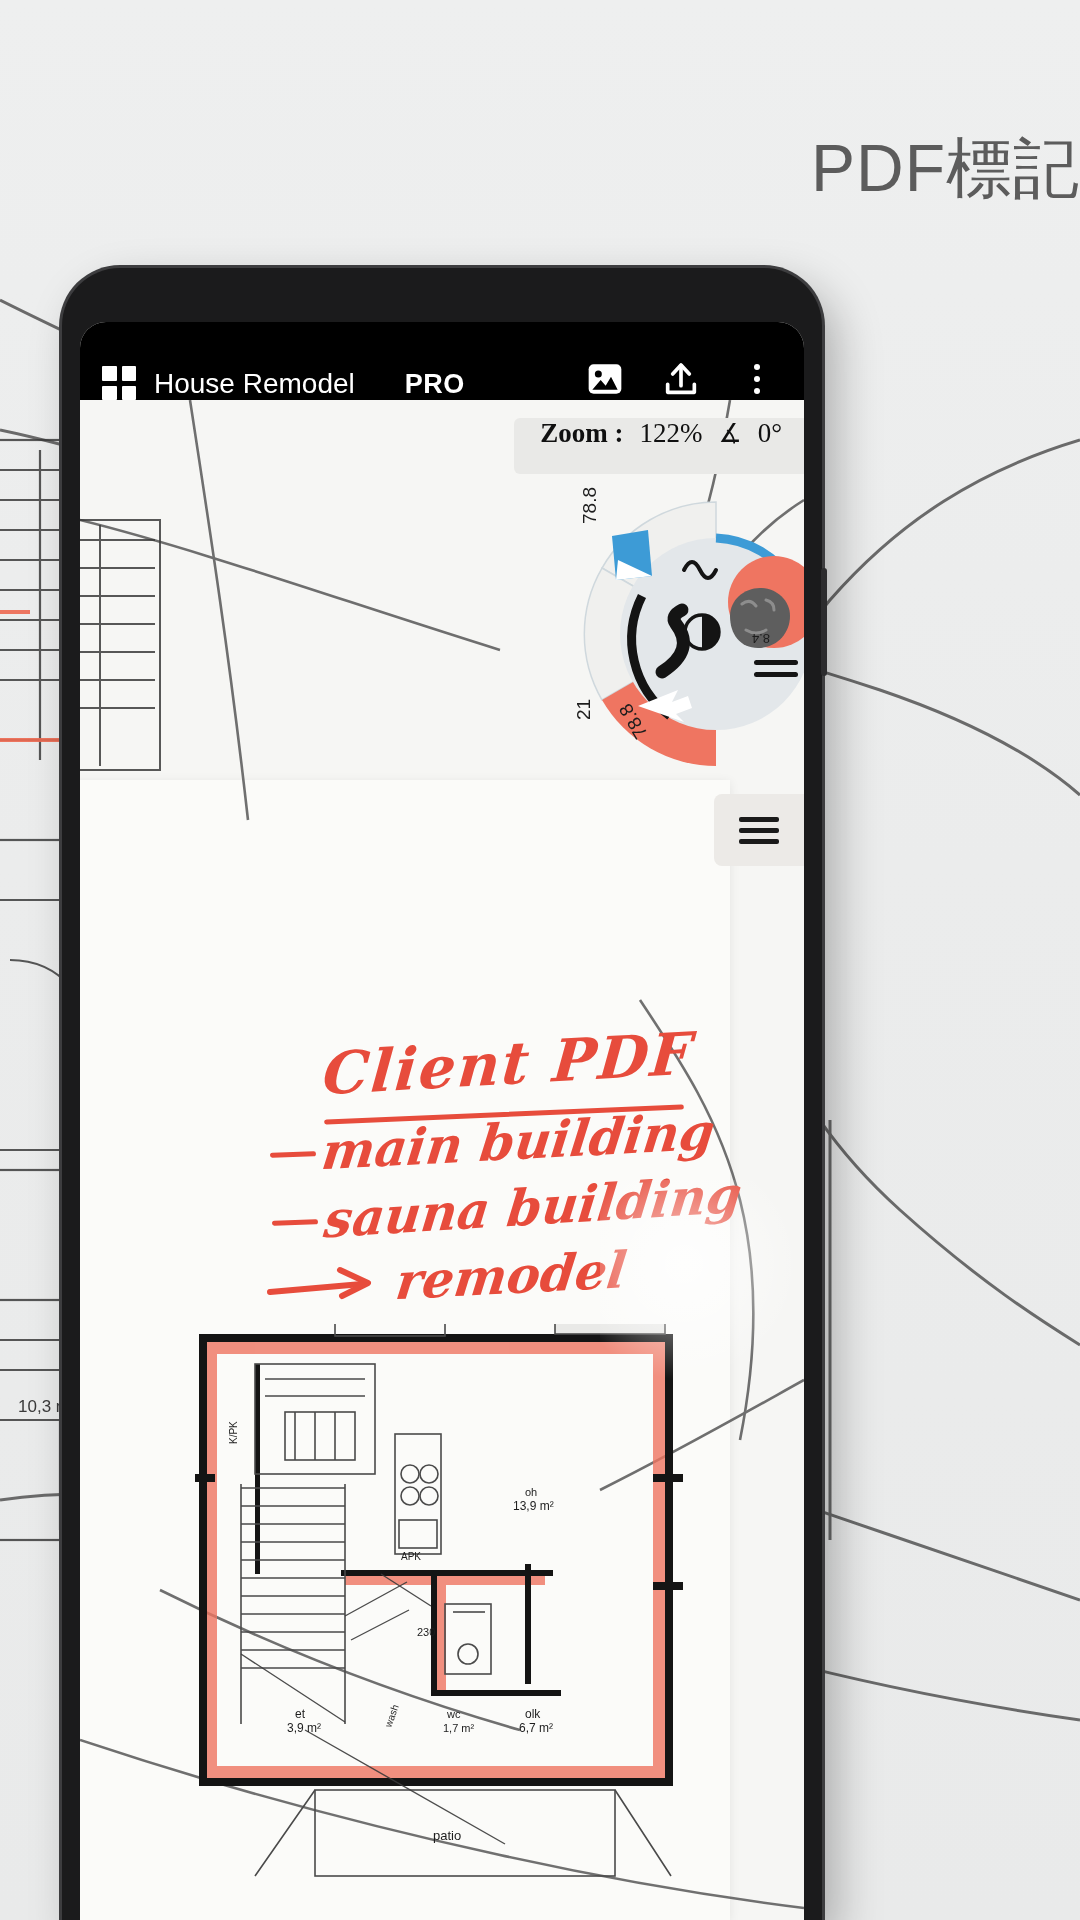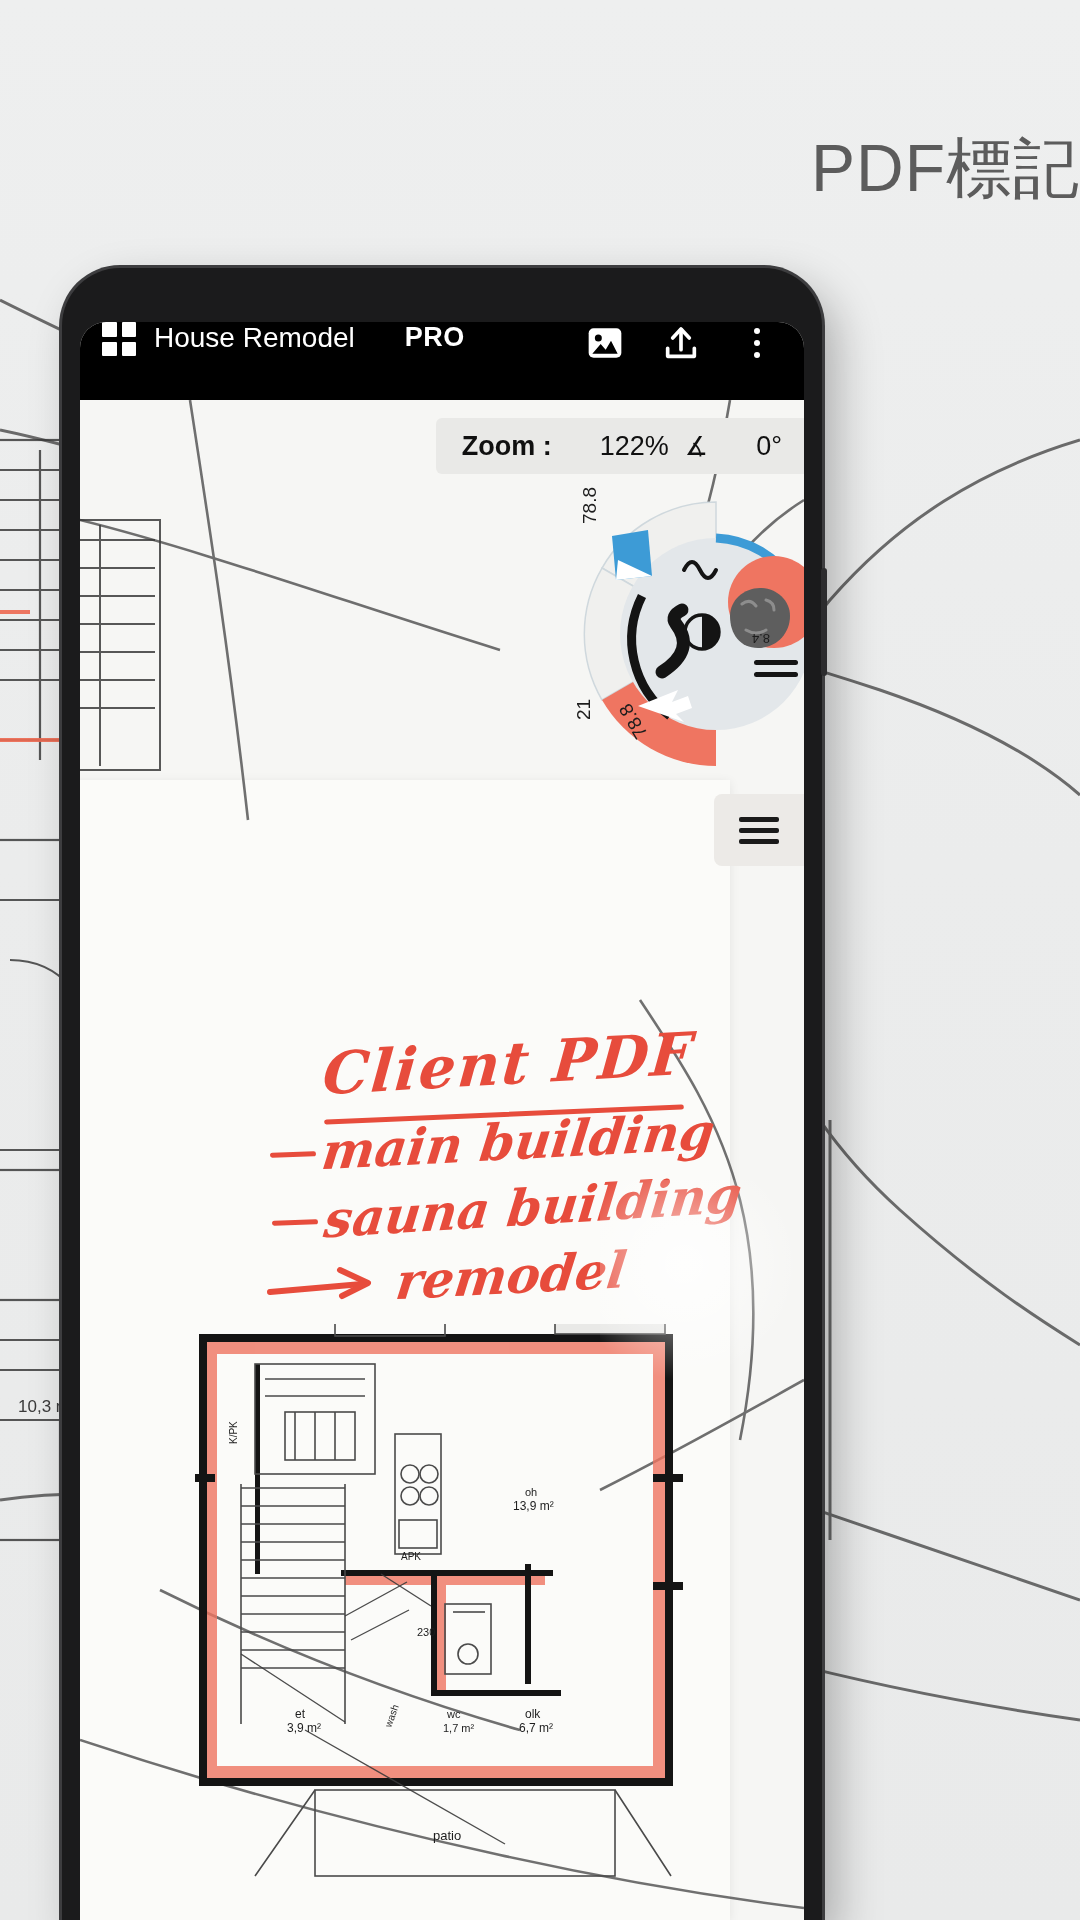--- a/index.html
+++ b/index.html
@@ -27,44 +27,44 @@
   }
   #phone-screen{
     position:absolute;left:18px;top:54px;width:724px;height:1601px;
     background:#f4f4f2;overflow:hidden;border-radius:26px 26px 0 0;
   }
   #side-btn{position:absolute;right:-5px;top:300px;width:6px;height:108px;
     background:#2c2c2e;border-radius:3px;}
   
   #appbar{
     position:absolute;left:0;top:0;width:724px;height:78px;background:#000;
-    display:flex;align-items:flex-start;color:#fff;
+    display:flex;align-items:flex-end;color:#fff;
   }
   #grid-icon{width:34px;height:34px;margin-left:22px;display:grid;
     grid-template-columns:1fr 1fr;grid-template-rows:1fr 1fr;gap:5px;}
   #grid-icon i{background:#fff;display:block;border-radius:1px;}
   #app-title{margin-left:18px;font-size:28px;font-weight:400;white-space:nowrap;}
   #pro-badge{margin-left:50px;font-size:27px;font-weight:bold;letter-spacing:.5px;}
   #bar-right{margin-left:auto;display:flex;align-items:center;gap:34px;
     margin-right:26px;}
   .barbtn{width:42px;height:42px;display:flex;align-items:center;justify-content:center;}
   #kebab{display:flex;flex-direction:column;gap:6px;align-items:center;}
   #kebab i{width:6px;height:6px;background:#fff;border-radius:50%;display:block;}
   
   #canvas{position:absolute;left:0;top:78px;width:724px;height:1523px;
     background:#f6f6f4;overflow:hidden;}
   .paper{position:absolute;background:#fbfbf9;}
   
   #zoom-pill{
     position:absolute;right:0;top:18px;height:56px;padding:0 22px 0 26px;
-    background:#e9e9e7;display:flex;align-items:center;gap:16px;
-    border-radius:6px 0 0 6px;font-size:27px;color:#101010;
+    background:#e9e9e7;display:flex;gap:16px;
+    border-radius:6px 0 0 6px;font-size:27px;color:#101010;font-family:Liberation Serif, serif;
   }
   #zoom-pill .lbl{font-weight:bold;}
-  #zoom-pill .val{font-weight:400;margin-left:32px;}
+  #zoom-pill .val{font-weight:400;}
   #ang-icon{font-size:26px;}
   
   #radial{position:absolute;right:-62px;top:84px;width:300px;height:300px;}
   #radial svg{position:absolute;inset:0;}
   .rl{font-size:19px;fill:#1d1d1d;font-family:"Liberation Sans",sans-serif;}
   #blob{position:absolute;right:8px;top:182px;width:72px;height:72px;}
   
   #layers-btn{position:absolute;right:0;top:394px;width:90px;height:72px;
     background:#eceae7;border-radius:8px 0 0 8px;display:flex;
     align-items:center;justify-content:center;flex-direction:column;gap:6px;}

